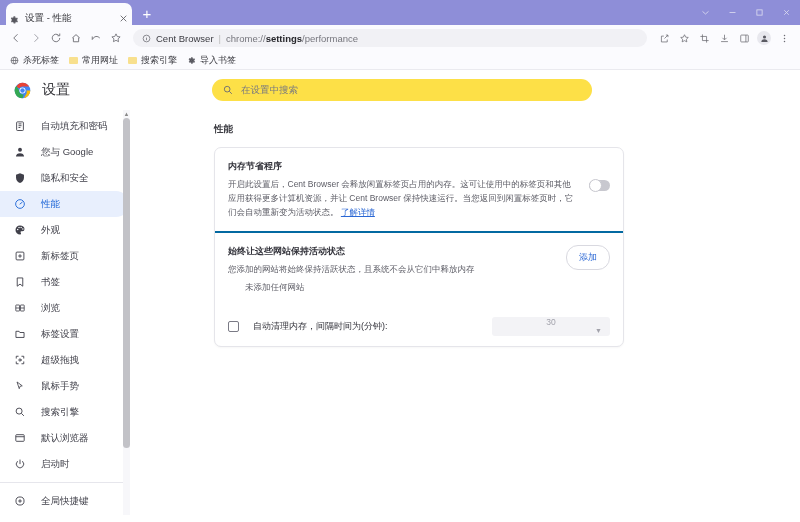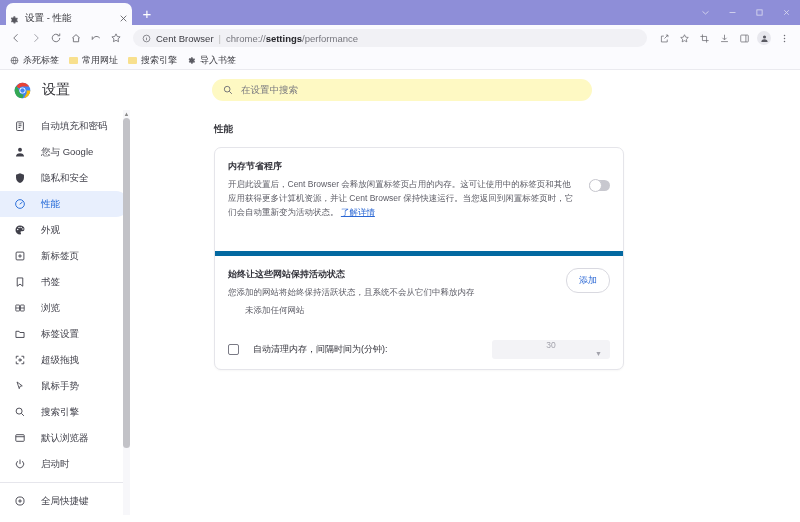--- a/index.html
+++ b/index.html
@@ -89,21 +89,21 @@
   
   .page { height: 452px; background: #ffffff; position: relative; display: flex; flex-direction: column; }
   .settings-header {
     height: 40px; display: flex; align-items: center; flex: 0 0 40px; gap: 12px;
   }
   .brand { display: flex; align-items: center; padding-left: 14px; width: 200px; }
   .brand-logo { width: 17px; height: 17px; margin-right: 11px; flex:0 0 17px; }
   .brand-text { font-size: 14px; color: #35353a; }
   .search-wrap { flex: 1; padding-right: 200px; }
   .searchbox {
-    height: 22px; background: #fef9c3; border-radius: 11px; display: flex;
+    height: 22px; background: #fde047; border-radius: 11px; display: flex;
     align-items: center; padding: 0 11px; max-width: 380px;
   }
   .search-ico { width: 10px; height: 10px; margin-right: 8px; color: #6b6b72; flex:0 0 10px; }
   .search-ph { font-size: 9.5px; color: #79797f; }
 
   .page-body { flex: 1; display: flex; min-height: 0; }
 
   
   .sidebar {
     width: 137px; flex: 0 0 137px; position: relative; overflow: hidden;
@@ -135,21 +135,21 @@
   }
 
   
   .content { flex: 1; padding-left: 77px; padding-top: 13px; min-width: 0; }
   .section-title { font-size: 9.5px; color: #3c3c42; margin-bottom: 11px; font-weight: 700; }
   .card {
     width: 410px; background: #fff; border: 1px solid #e5e5ea;
     border-radius: 7px; box-shadow: 0 1px 2px rgba(0,0,0,0.035);
   }
   .card-row { padding: 12px 13px; display: flex; align-items: flex-start; }
-  .card-row + .card-row { border-top: 5px solid #0369a1; margin-top: 20px; }
+  .card-row + .card-row { border-top: 2px solid #0369a1; }
   .row-text { flex: 1; min-width: 0; }
   .row-title { font-size: 9px; color: #32323a; font-weight: 700; margin-bottom: 4px; }
   .row-desc { font-size: 8.5px; color: #5d5d66; line-height: 1.65; }
   .row-desc a { color: #2a67d4; text-decoration: underline; }
   .row-ctl { flex: 0 0 auto; margin-left: 12px; display: flex; align-items: center; }
 
   .toggle {
     width: 21px; height: 11px; border-radius: 6px; background: #c8c8cf;
     position: relative; flex: 0 0 21px; margin-top: 20px;
   }

